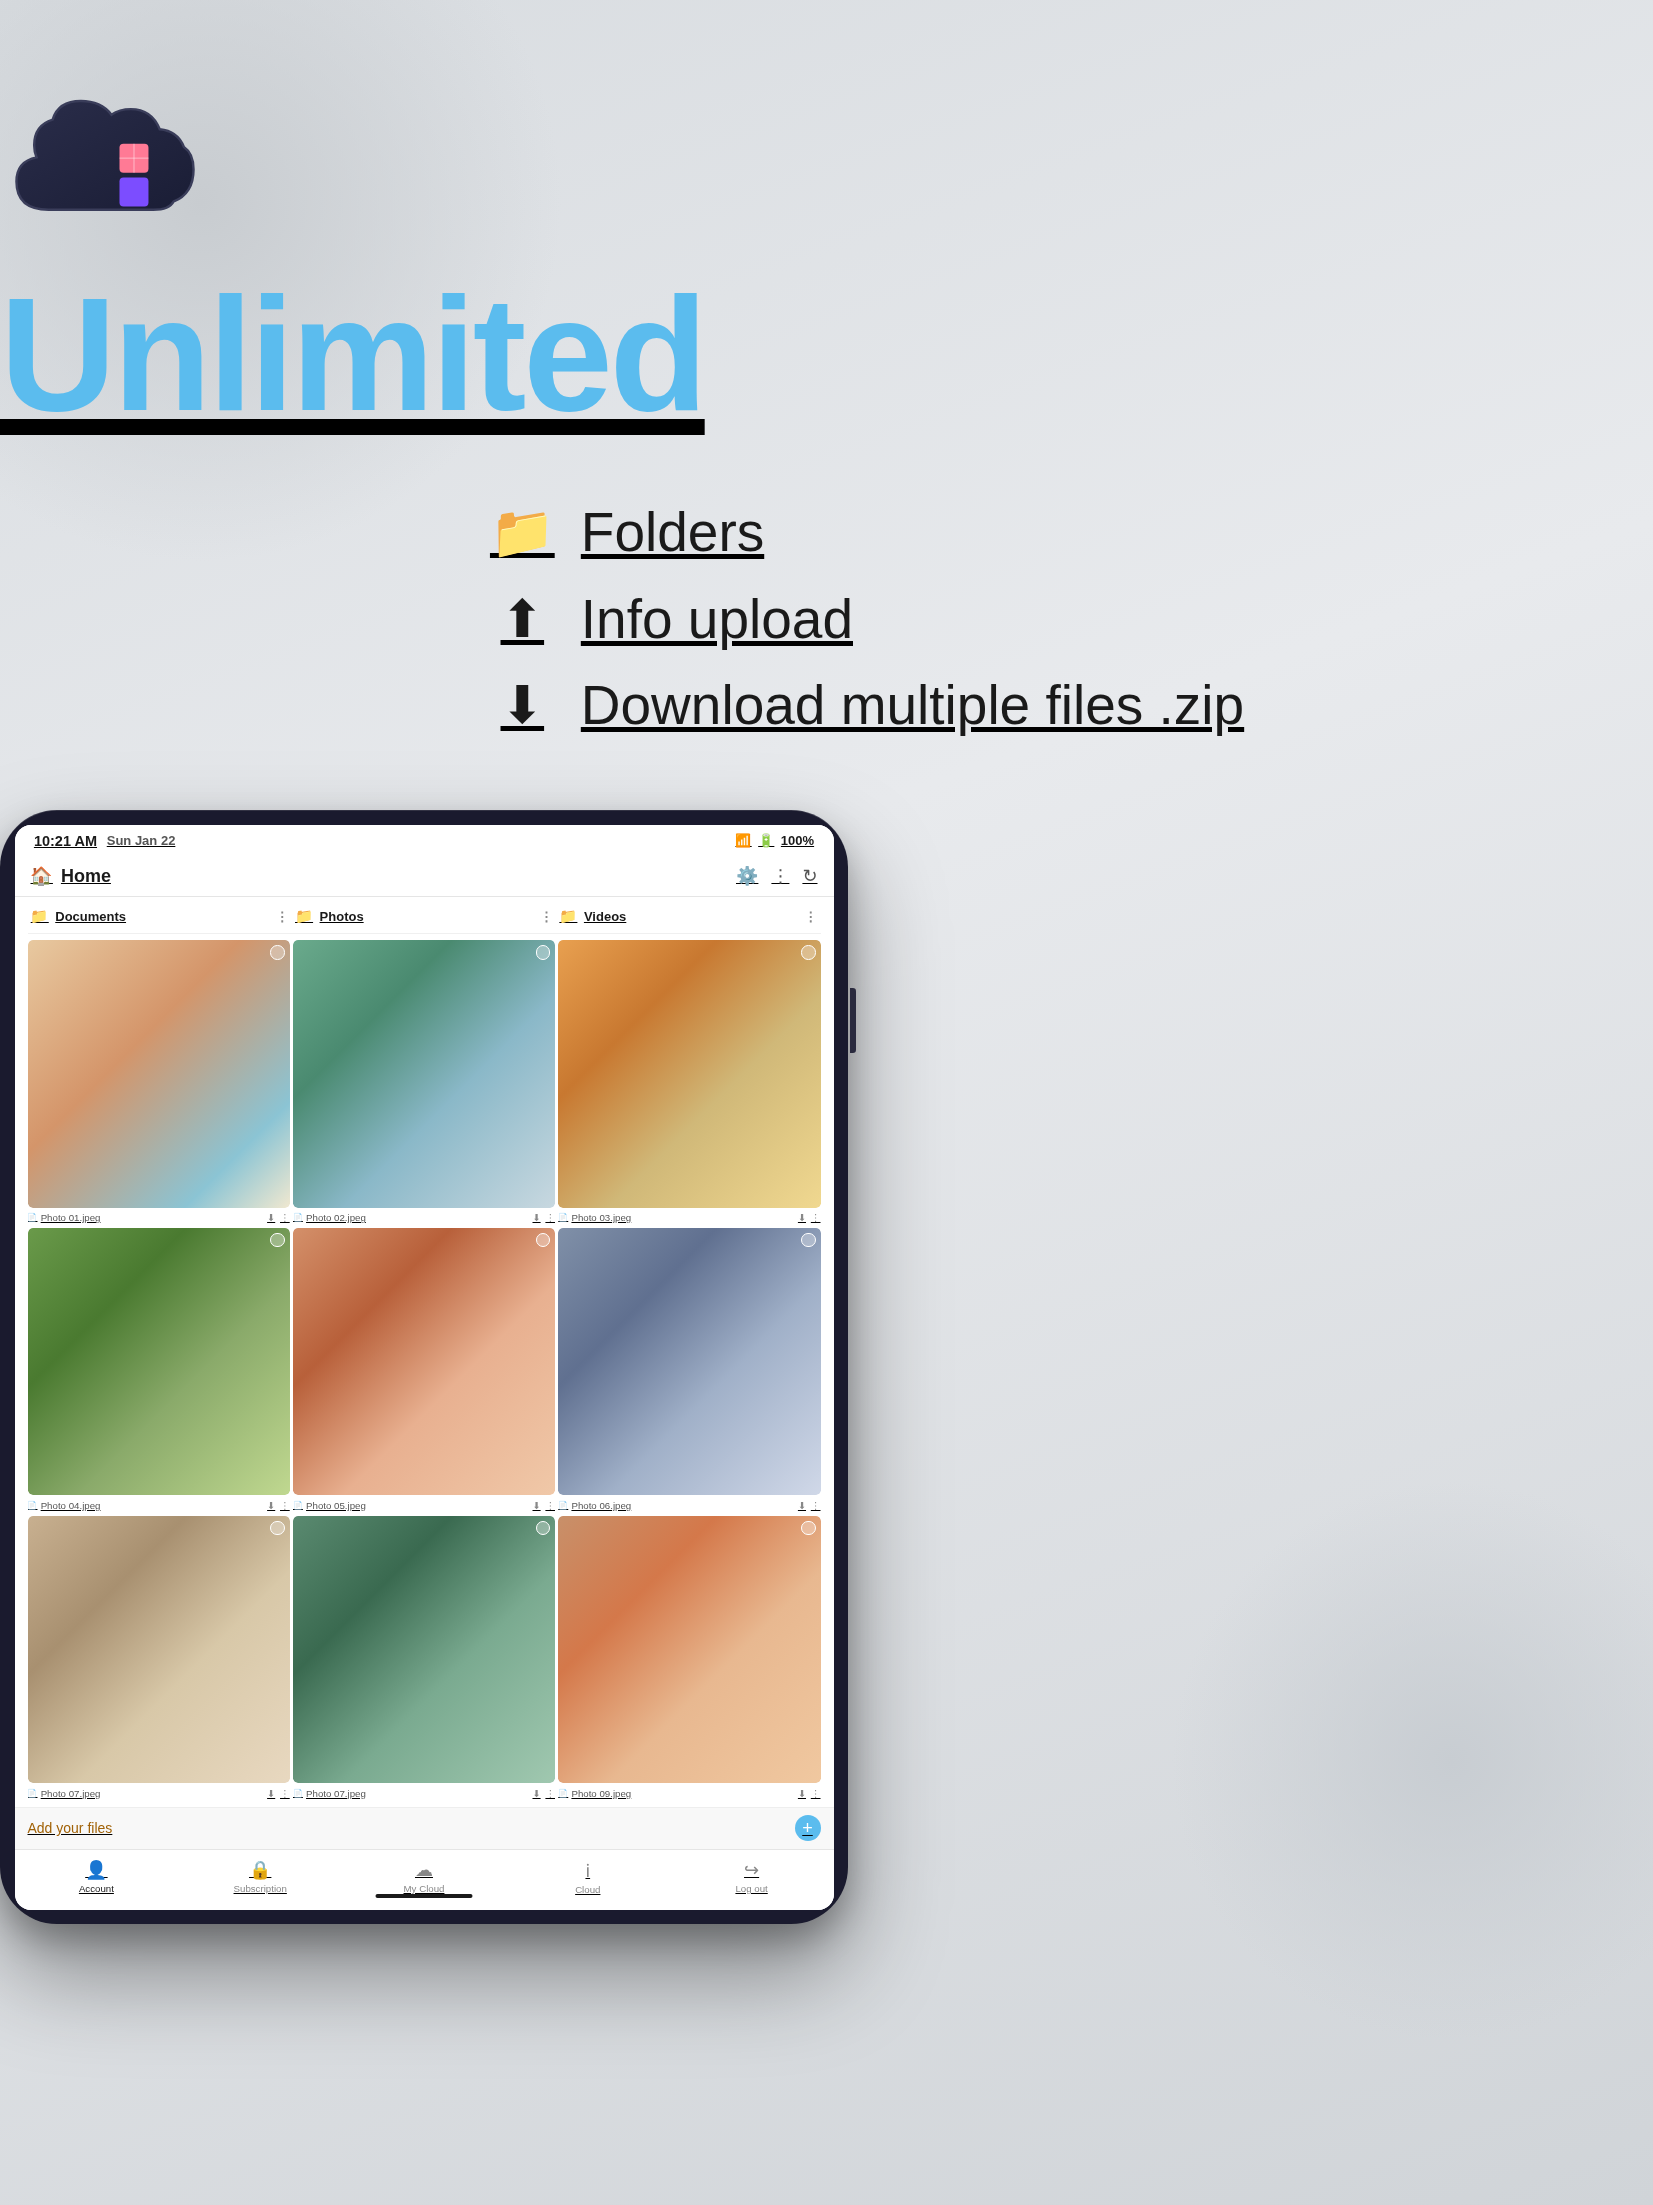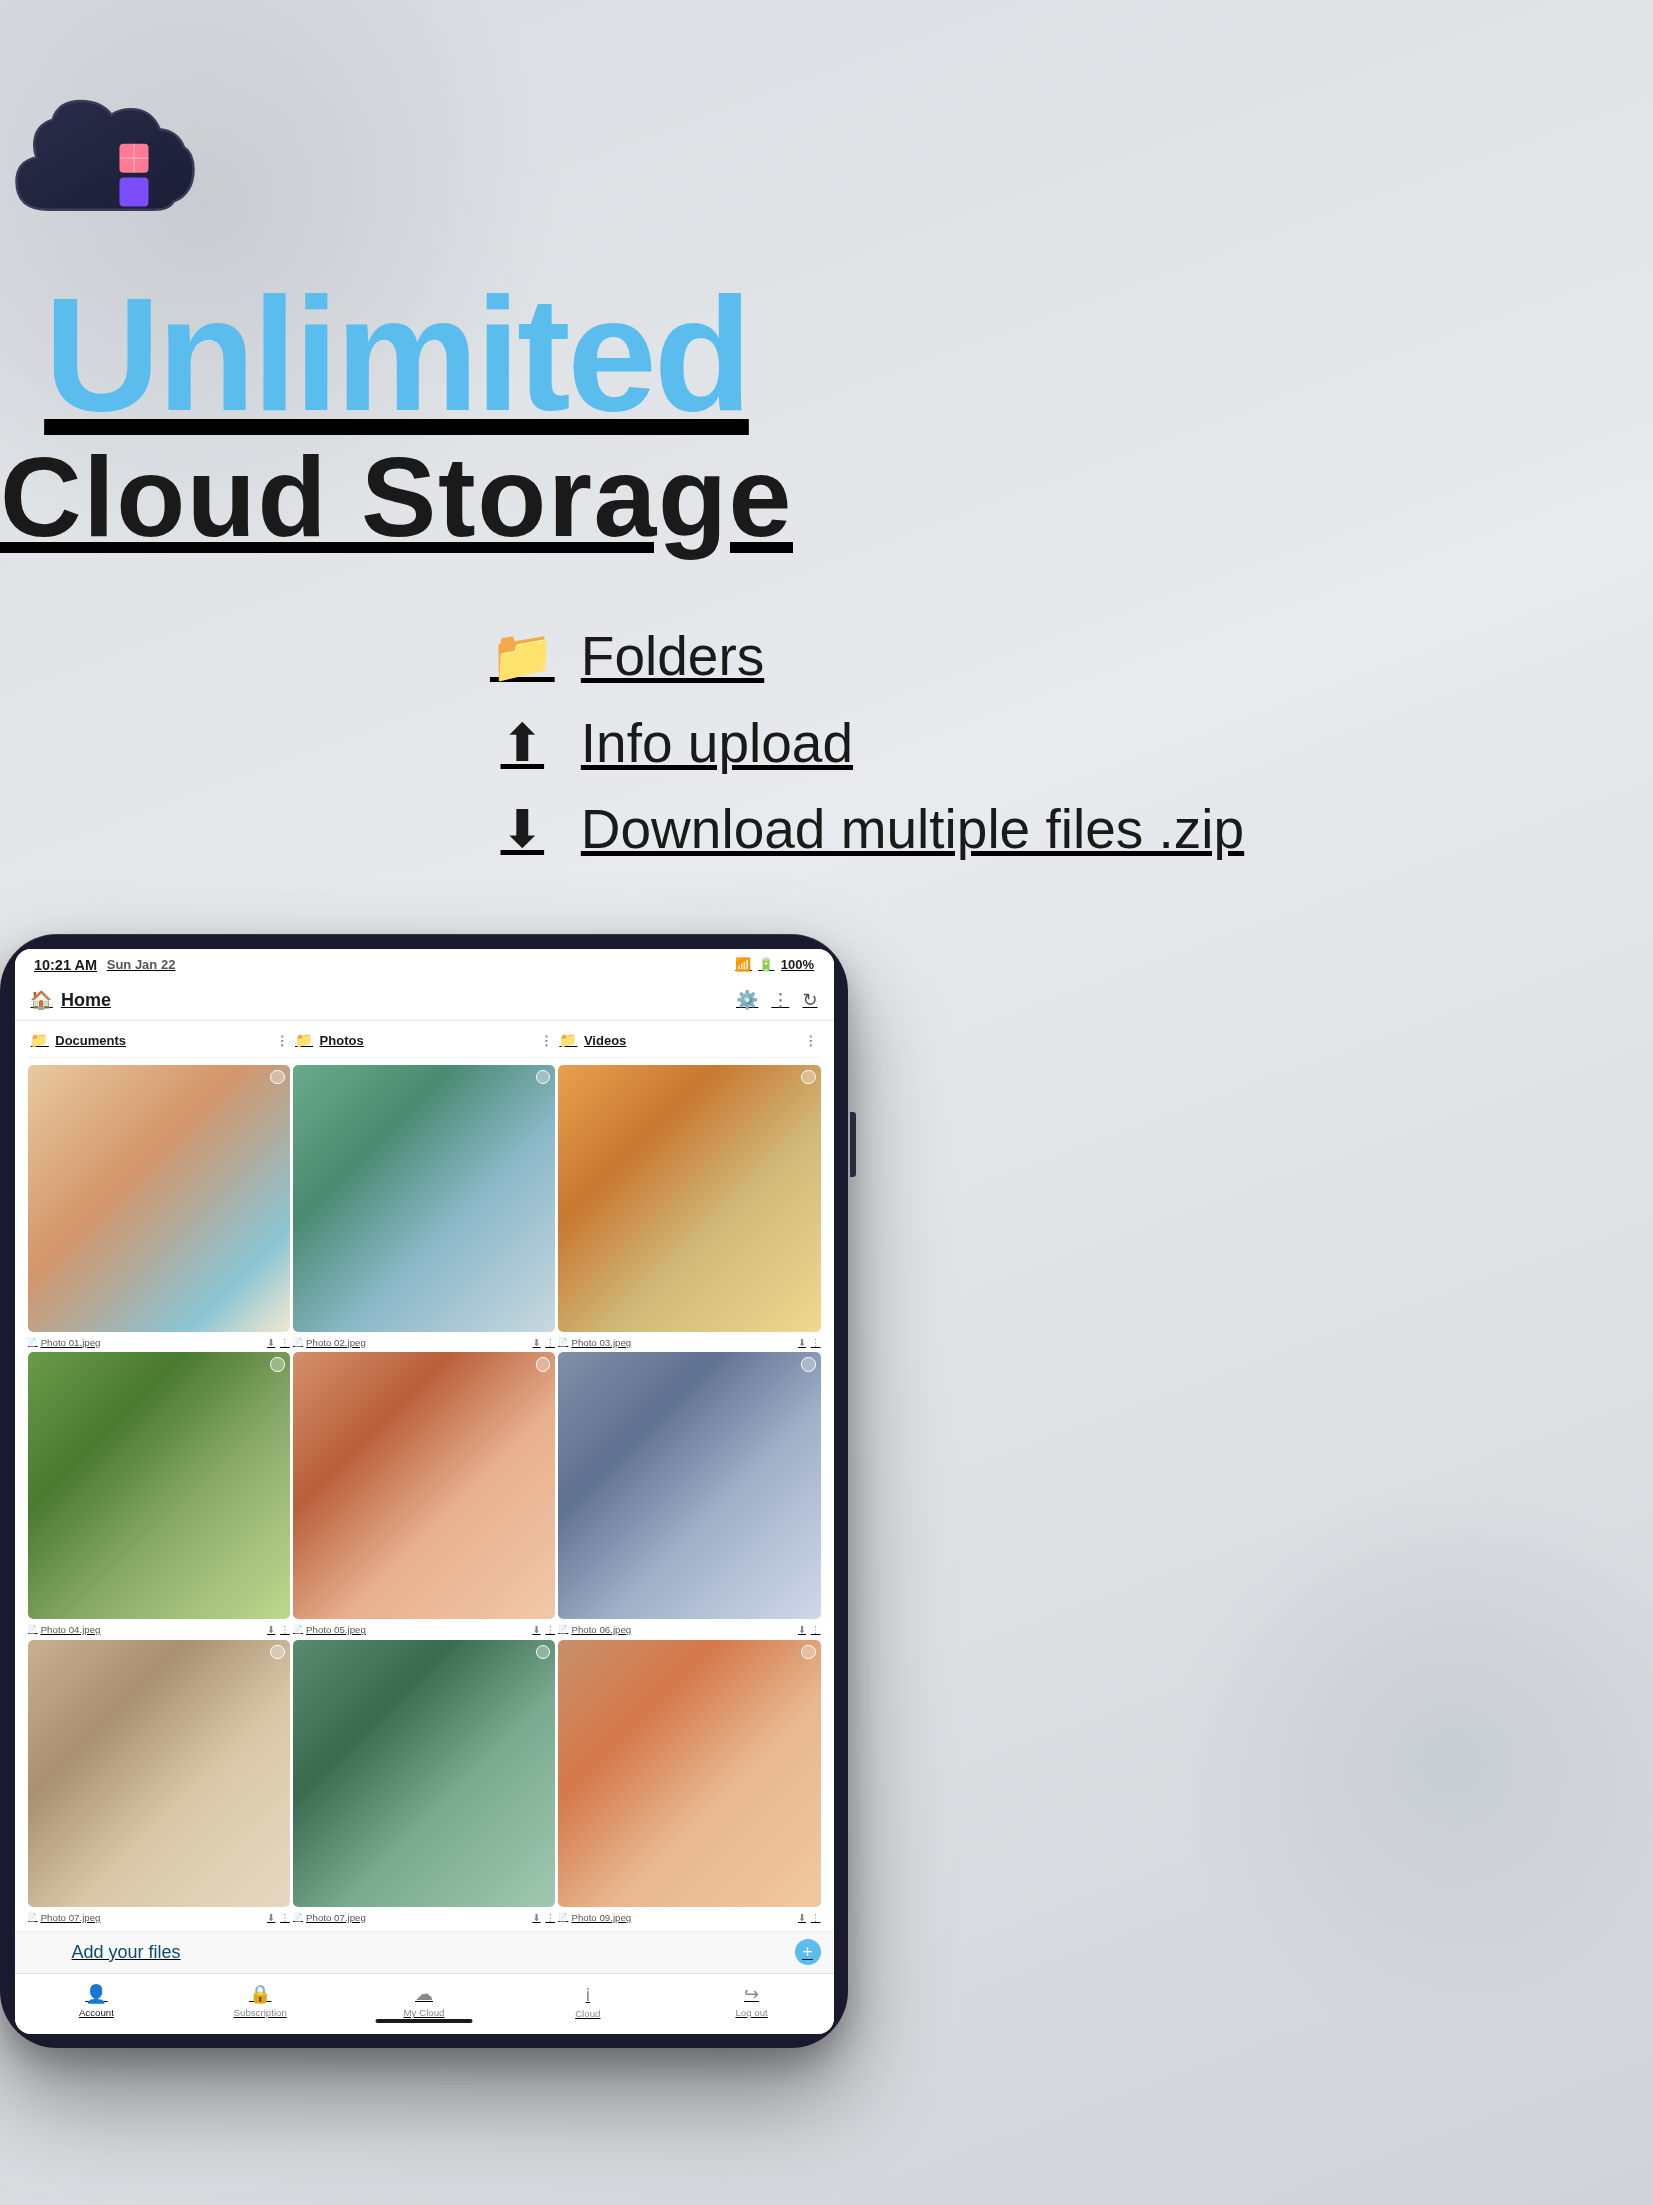--- a/index.html
+++ b/index.html
@@ -286,21 +286,21 @@
       height: 42px;
       background: #f8f8f8;
       display: flex;
       align-items: center;
       justify-content: space-between;
       padding: 0 13px;
       border-top: 0.8px solid #eee;
       flex-shrink: 0;
       margin: 0 -13px;
     }
-    .add-files-text { font-size: 18px; color: #0c4a6e; margin-left: 44px; }
+    .add-files-text { font-size: 14px; color: #a16207; }
     .add-files-btn {
       width: 26px;
       height: 26px;
       background: #5bbcee;
       border-radius: 50%;
       display: flex;
       align-items: center;
       justify-content: center;
       color: white;
       font-size: 18px;
@@ -377,21 +377,20 @@
 
       <rect x="148" y="110" width="36" height="36" rx="5" fill="#7c4dff"></rect>
 
       <line x1="166" y1="68" x2="166" y2="104" stroke="rgba(255,255,255,0.3)" stroke-width="2"></line>
       <line x1="148" y1="86" x2="184" y2="86" stroke="rgba(255,255,255,0.3)" stroke-width="2"></line>
     </svg>
   </div>
 
   <div class="headline">
     <div class="headline-unlimited">Unlimited</div>
-    <div class="headline-cloud">Cloud Storage</div>
   </div>
 
   <div class="features">
     <div class="feature-item">
       <span class="feature-icon">📁</span>
       <span>Folders</span>
     </div>
     <div class="feature-item">
       <span class="feature-icon">⬆</span>
       <span>Info upload</span>

